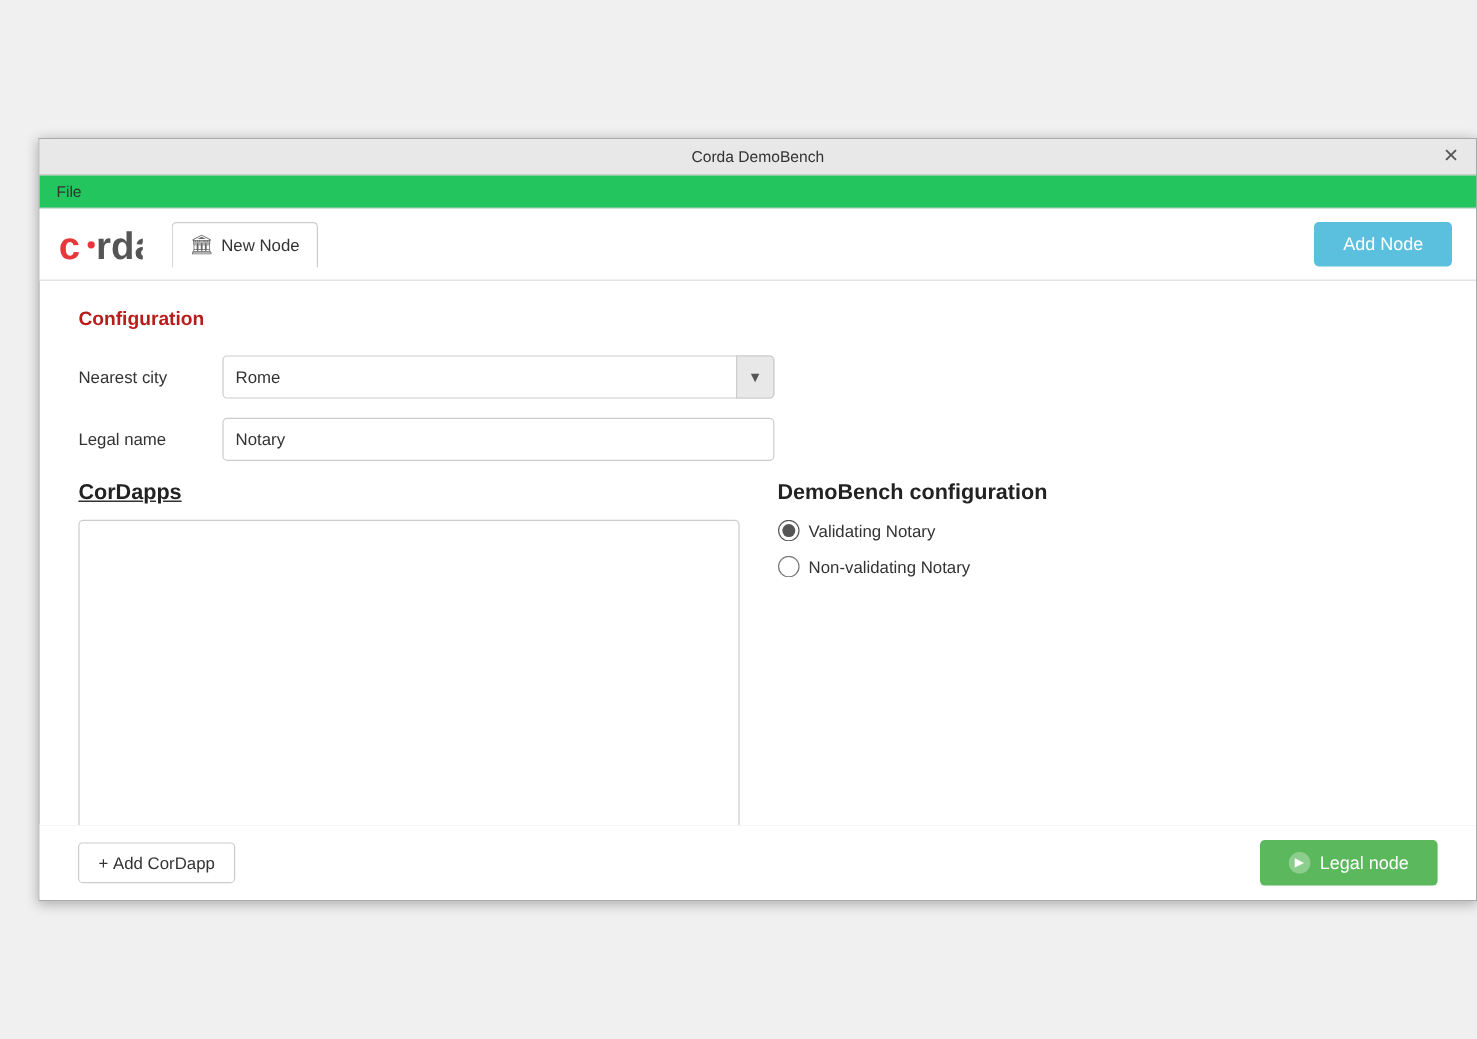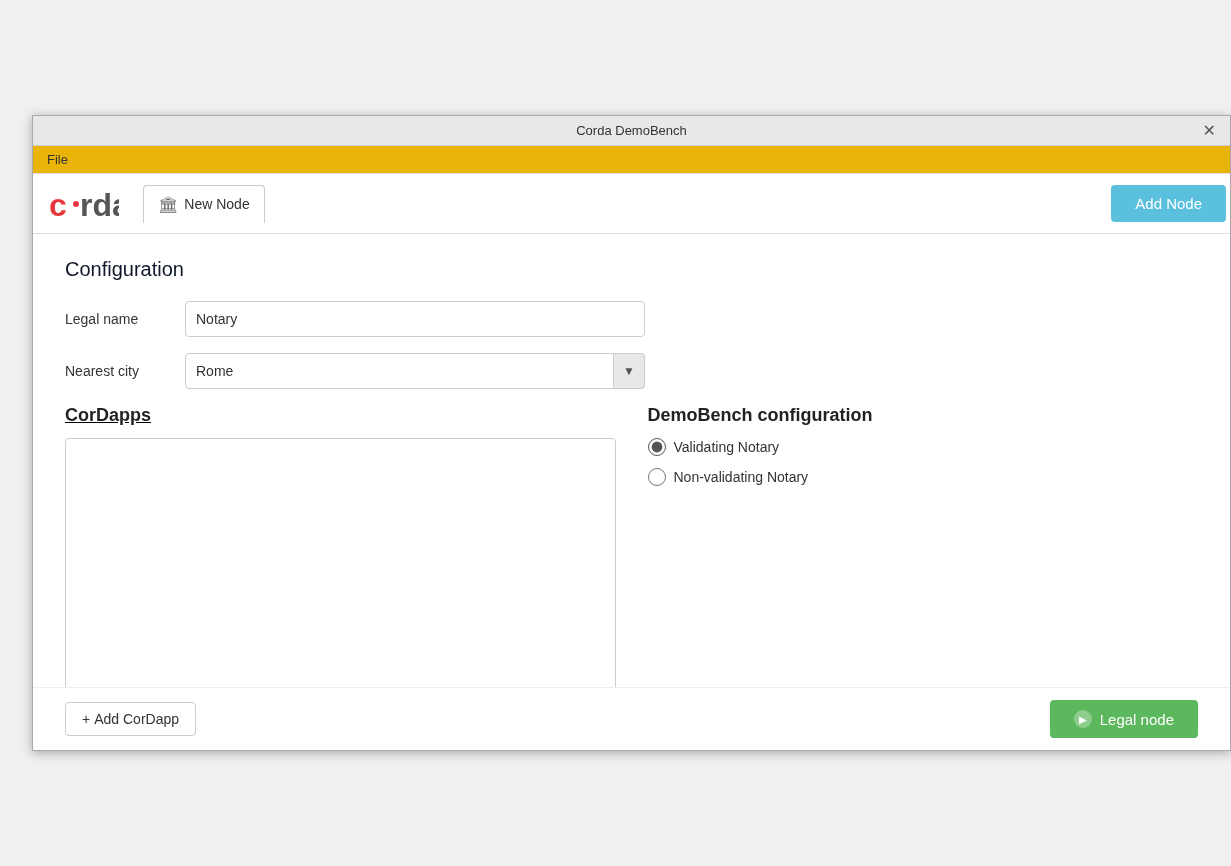--- a/index.html
+++ b/index.html
@@ -53,21 +53,21 @@
       border: none;
       font-size: 16px;
       cursor: pointer;
       color: #555;
       line-height: 1;
       padding: 2px 6px;
     }
 
     
     .menu-bar {
-      background: #eab308;
+      background: #22c55e;
       border-bottom: 1px solid #ddd;
       height: 28px;
       display: flex;
       align-items: center;
       padding: 0 4px;
       flex-shrink: 0;
     }
 
     .menu-item {
       padding: 4px 10px;
@@ -122,44 +122,44 @@
       gap: 6px;
     }
 
     .tab-icon {
       font-size: 16px;
       color: #666;
     }
 
     .add-node-btn {
       position: absolute;
-      right: 4px;
+      right: 20px;
       background: #5bc0de;
       color: white;
       border: none;
       padding: 10px 24px;
       border-radius: 4px;
       font-size: 15px;
       cursor: pointer;
       font-weight: 500;
     }
 
     
     .content {
       flex: 1;
       padding: 24px 32px;
       background: #fff;
       overflow-y: auto;
       position: relative;
     }
 
     .section-title {
-      font-size: 20px;
-      font-weight: normal;
-      color: #0f172a;
+      font-size: 16px;
+      font-weight: bold;
+      color: #b91c1c;
       margin-bottom: 20px;
     }
 
     .form-row {
       display: flex;
       align-items: center;
       margin-bottom: 16px;
     }
 
     .form-label {
@@ -354,39 +354,39 @@
       <span>New Node</span>
     </div>
 
     <button class="add-node-btn">Add Node</button>
   </div>
 
   <div class="content">
 
     <div>
       <div class="section-title">Configuration</div>
-
-      <div class="form-row">
-        <span class="form-label">Legal name</span>
-        <input class="form-input" type="text" value="Notary" style="">
-      </div>
 
       <div class="form-row">
         <span class="form-label">Nearest city</span>
         <div class="select-wrapper">
           <select class="form-select">
             <option value="Rome" selected="">Rome</option>
             <option value="London">London</option>
             <option value="New York">New York</option>
             <option value="Tokyo">Tokyo</option>
             <option value="Paris">Paris</option>
           </select>
           <div class="select-arrow">▼</div>
         </div>
       </div>
+
+      <div class="form-row">
+        <span class="form-label">Legal name</span>
+        <input class="form-input" type="text" value="Notary" style="">
+      </div>
     </div>
 
     <div class="two-col">
 
       <div class="col-left">
         <div class="col-title">CorDapps</div>
         <div class="cordapps-box"></div>
       </div>
 
       <div class="col-right">

